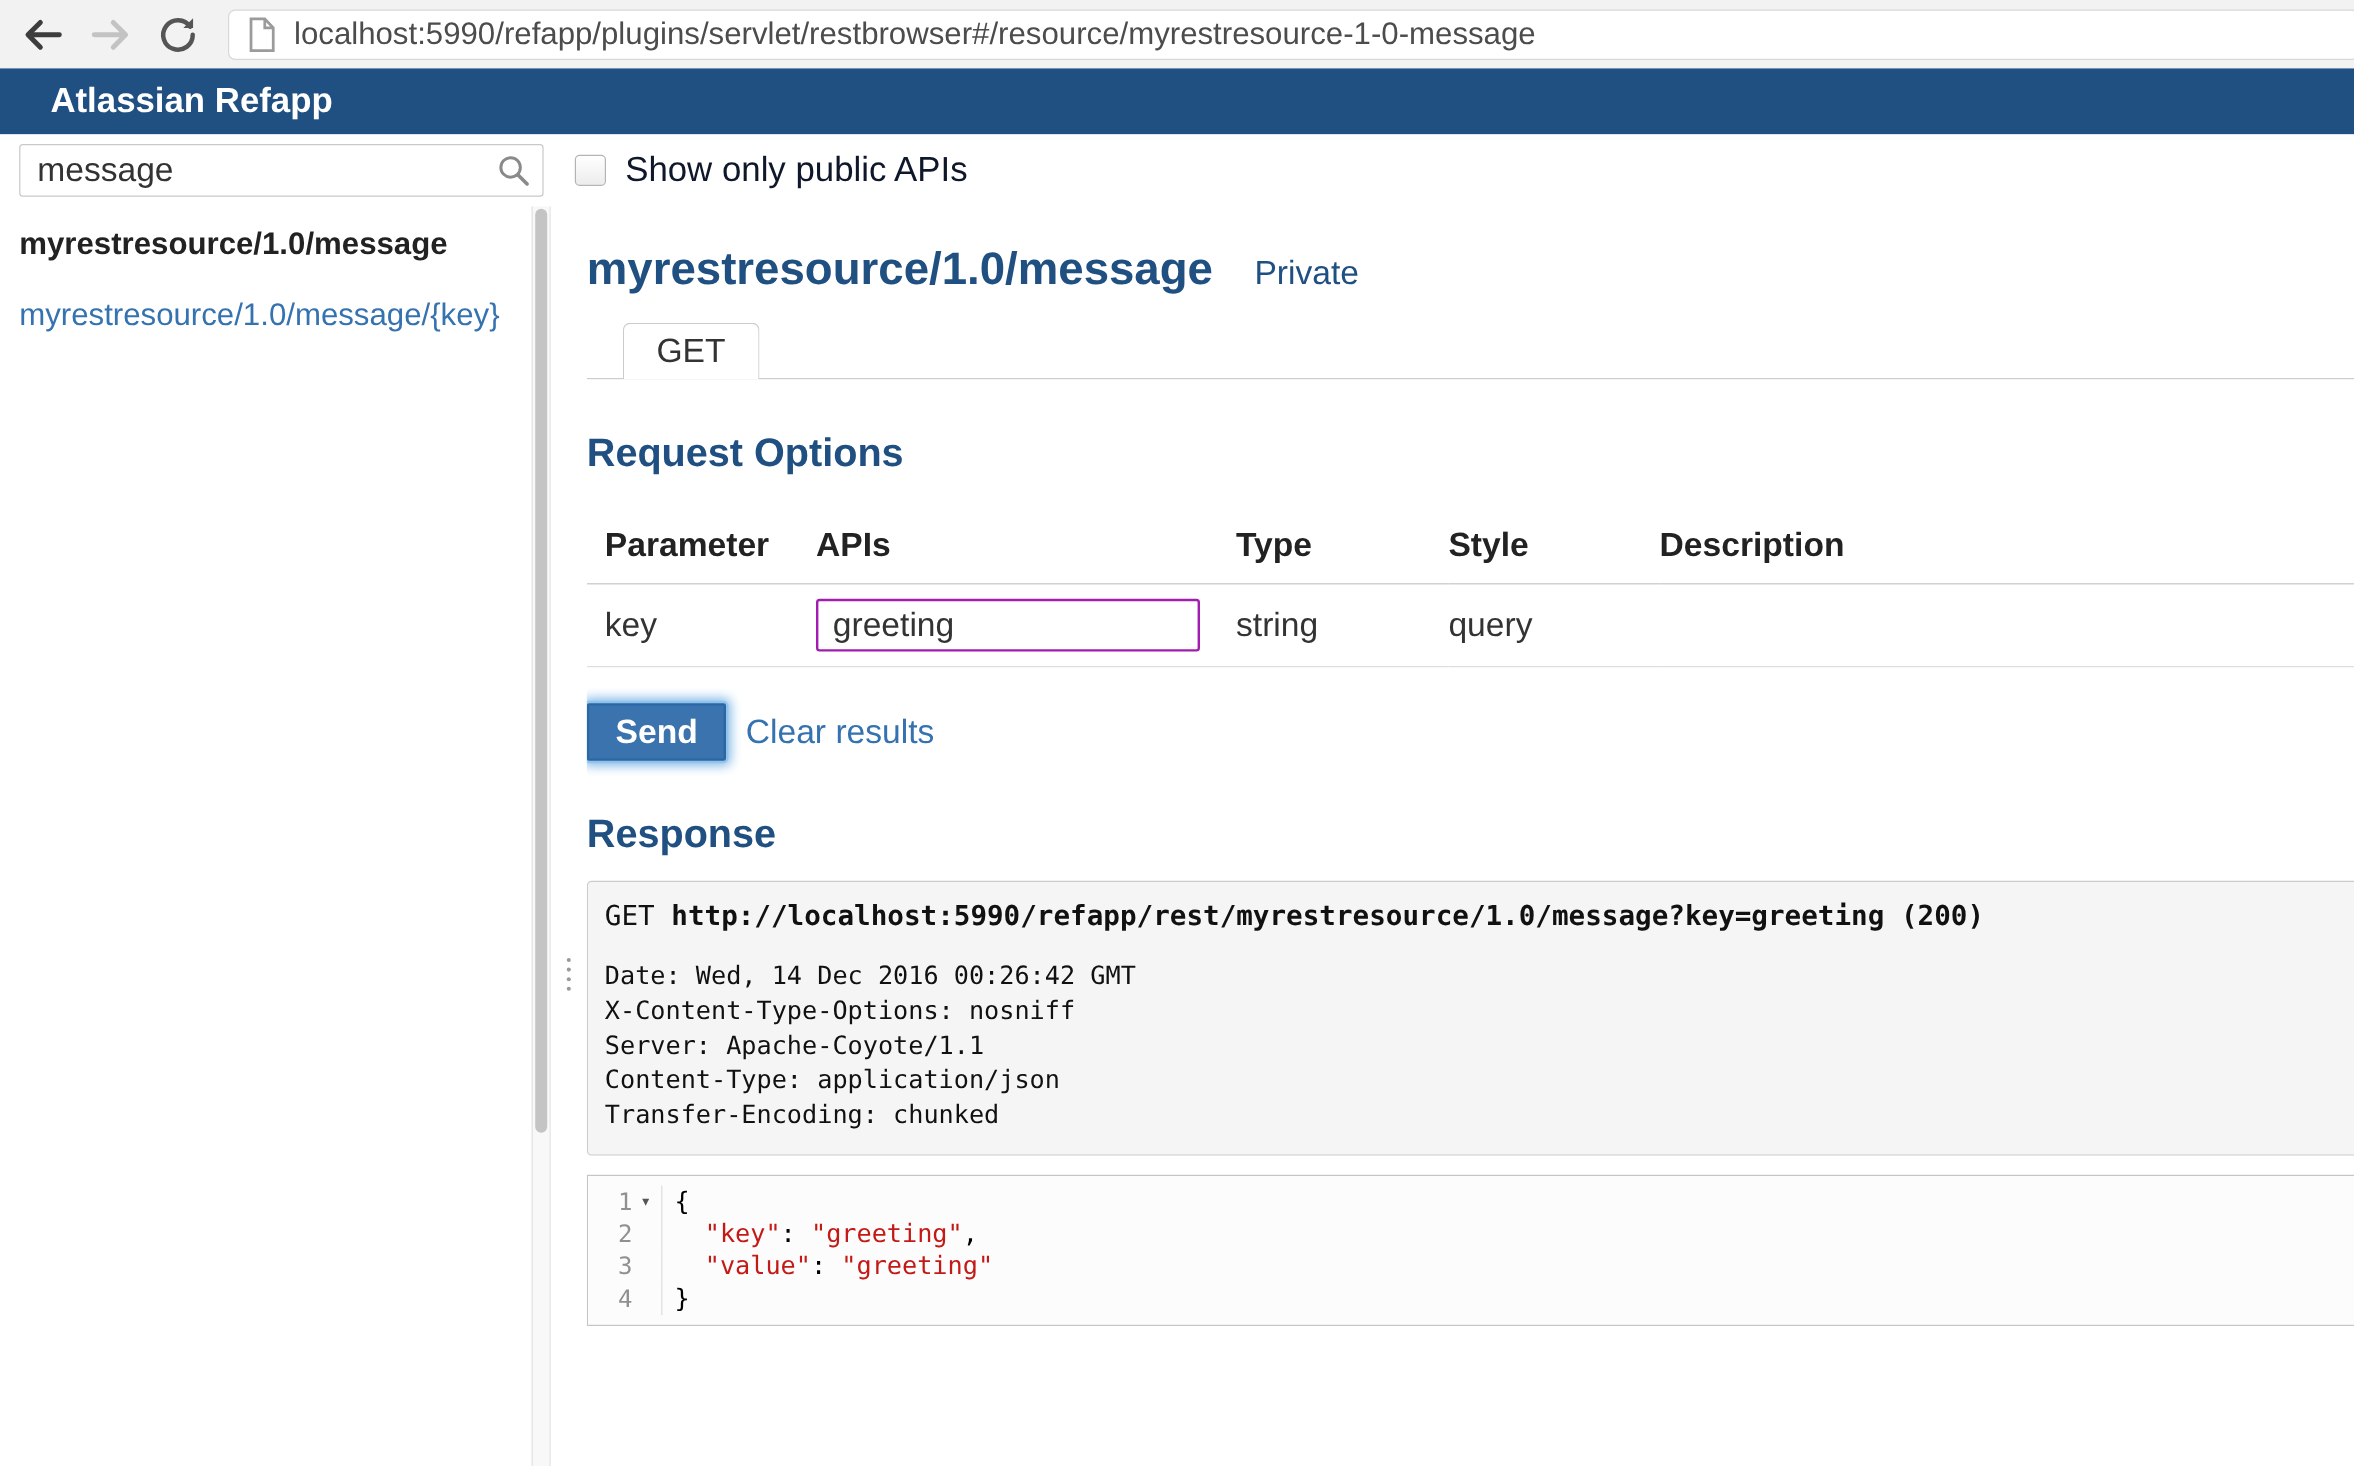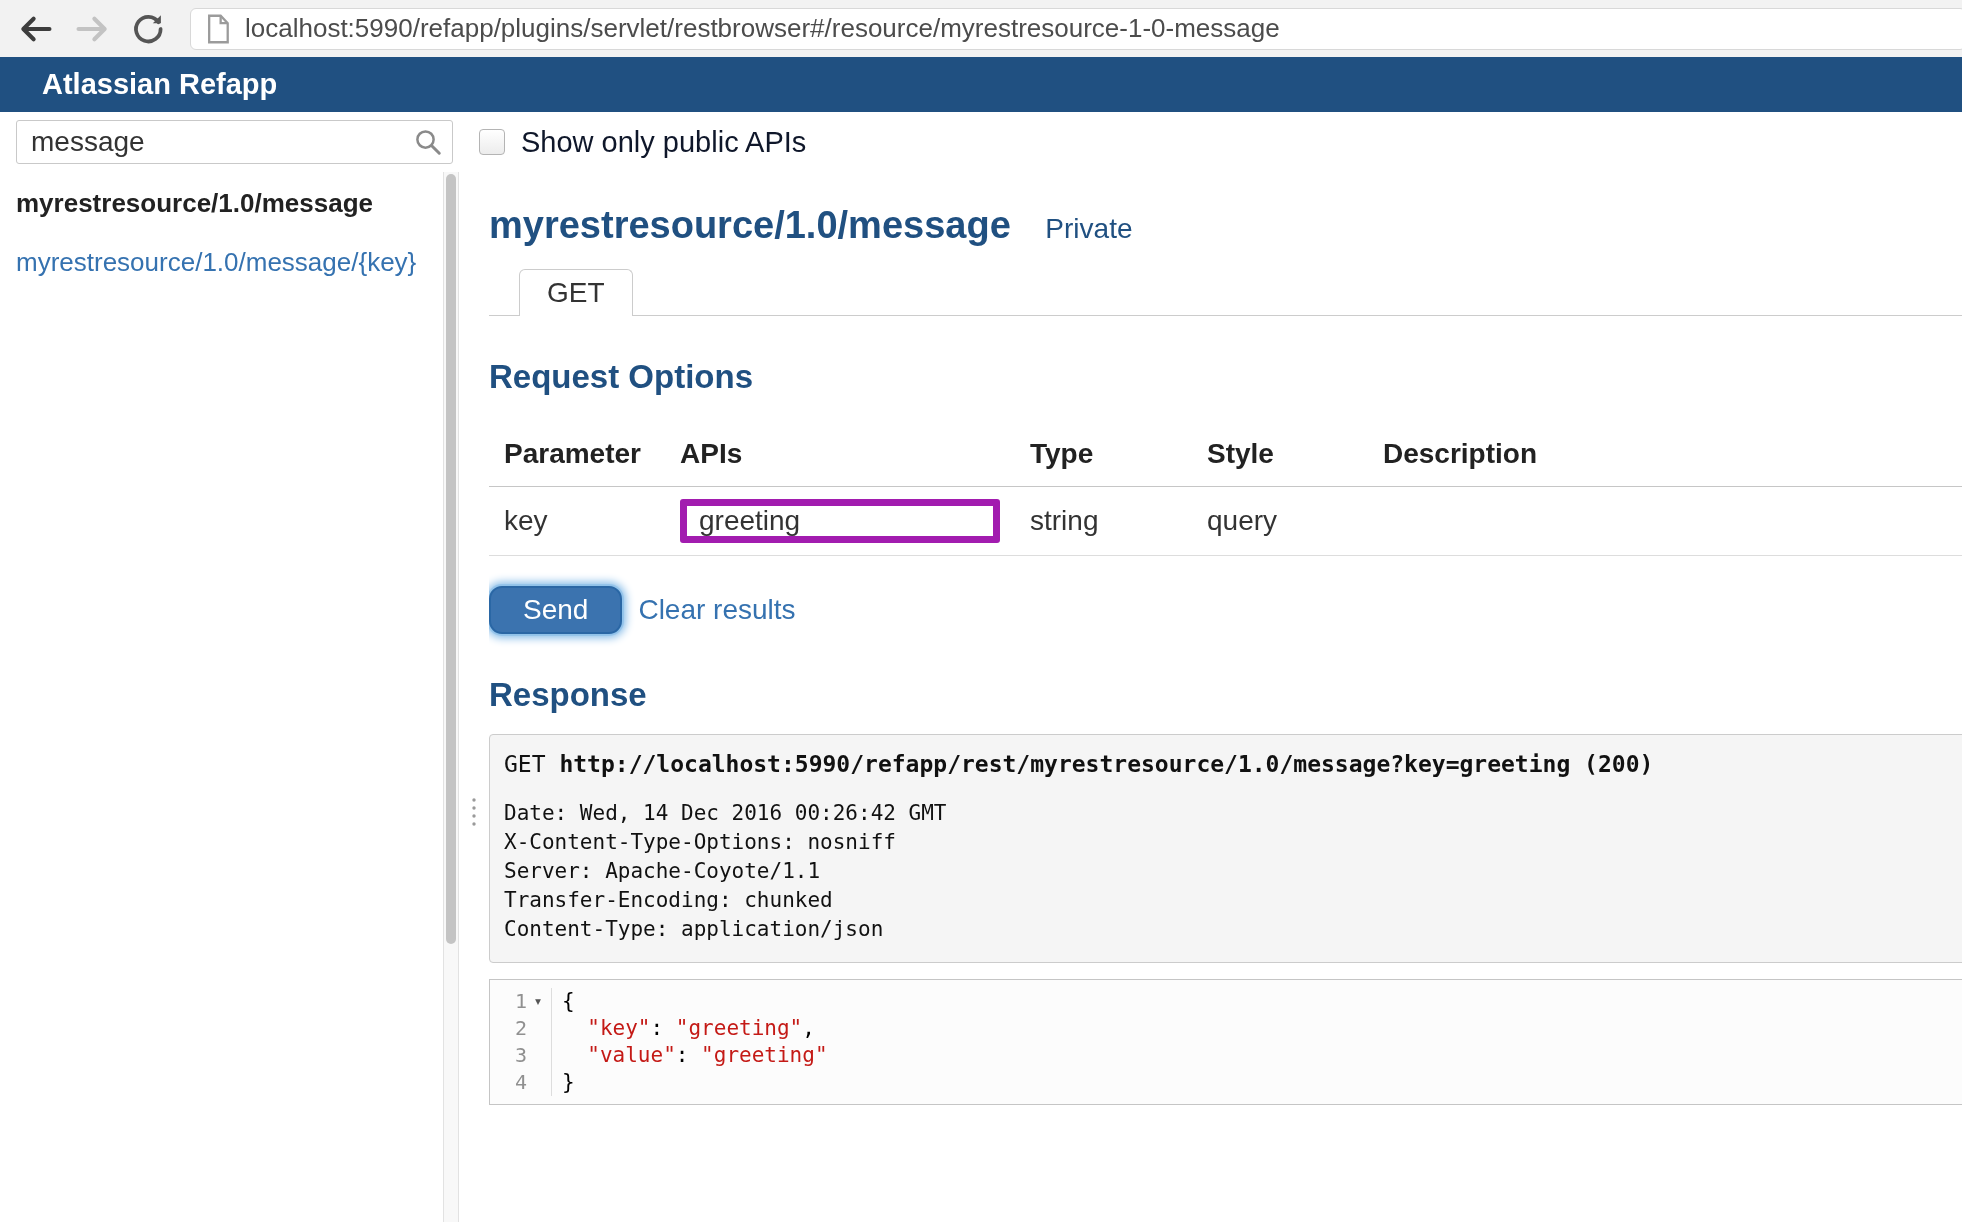--- a/index.html
+++ b/index.html
@@ -48,26 +48,26 @@
   .tab { border:1px solid #ccc; border-bottom:none; background:#fff; border-radius:6px 6px 0 0;
          padding:0 27px; height:47px; display:flex; align-items:center; font-size:28px; color:#333;
          margin-bottom:-1px; position:relative; cursor:pointer; }
   h3.sect { margin-top:42px; font-size:33px; font-weight:bold; color:var(--heading,#205081); }
 
   table.params { margin-top:26px; width:100%; border-collapse:collapse; table-layout:fixed; }
   .params th { text-align:left; font-size:28px; font-weight:bold; color:#222;
                padding:16px 10px 16px 0; border-bottom:1px solid #c6c6c6; }
   .params td { font-size:28px; color:#333; padding:12px 10px 12px 0; border-bottom:1px solid #ddd; }
   .params th:first-child, .params td:first-child { padding-left:15px; }
-  .val-input { width:320px; height:44px; border:7px solid #a21caf; border-radius:3px; font-size:28px;
+  .val-input { width:320px; height:44px; border:2px solid #a21caf; border-radius:3px; font-size:28px;
                padding:0 12px; color:#333; font-family:"Liberation Sans", sans-serif; outline:none; }
 
   .actions { margin-top:30px; display:flex; align-items:center; gap:16px; }
   .send { background:var(--send-bg,#3b73af); border:2px solid var(--send-border,#2a67a5); color:#fff;
-          font-weight:normal; font-size:28px; height:48px; padding:0 32px; border-radius:13px; cursor:pointer;
+          font-weight:bold; font-size:28px; height:48px; padding:0 22px; border-radius:2px; cursor:pointer;
           font-family:"Liberation Sans", sans-serif;
           box-shadow:0 0 0 2px rgba(133,187,232,.55), 0 0 9px 4px var(--send-glow,#85bbe8); }
   .clear { color:var(--link,#3572b0); font-size:28px; text-decoration:none; cursor:pointer; }
 
   .respbox { margin-top:20px; margin-right:-6px; background:var(--response-bg,#f5f5f5);
              border:1px solid #ccc; border-radius:4px; padding:16px 20px 18px 14px;
              font-family:"DejaVu Sans Mono", monospace; }
   .reqline { font-size:23px; color:#111; margin-bottom:22px; white-space:nowrap; }
   .reqline .b { font-weight:bold; }
   .hdrs div { font-size:21px; line-height:29px; color:#111; white-space:nowrap; }
@@ -208,22 +208,22 @@
       <div class="respbox">
         <div class="reqline">
           <span>GET</span>
           <span class="b">http://localhost:5990/refapp/rest/myrestresource/1.0/message?key=greeting</span>
           <span class="b">(200)</span>
         </div>
         <div class="hdrs">
           <div>Date: Wed, 14 Dec 2016 00:26:42 GMT</div>
           <div>X-Content-Type-Options: nosniff</div>
           <div>Server: Apache-Coyote/1.1</div>
+          <div>Content-Type: application/json</div>
           <div>Transfer-Encoding: chunked</div>
-          <div>Content-Type: application/json</div>
         </div>
       </div>
 
       <div class="jsonbox">
         <div class="jline">
           <span class="gut">
               <span class="num">1</span>
               <span class="col">▾</span>
             </span>
           <span class="code"><span>{</span></span>

